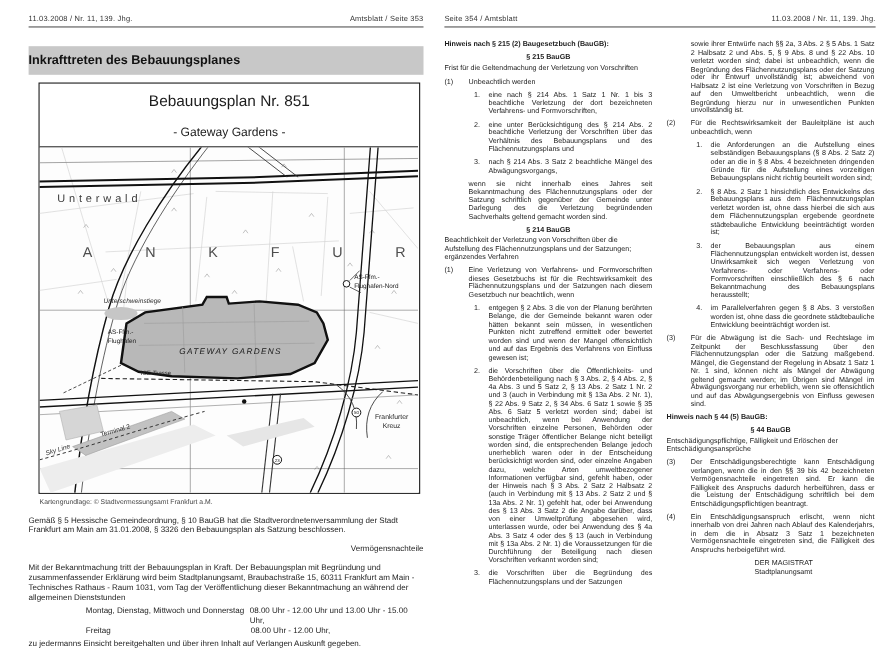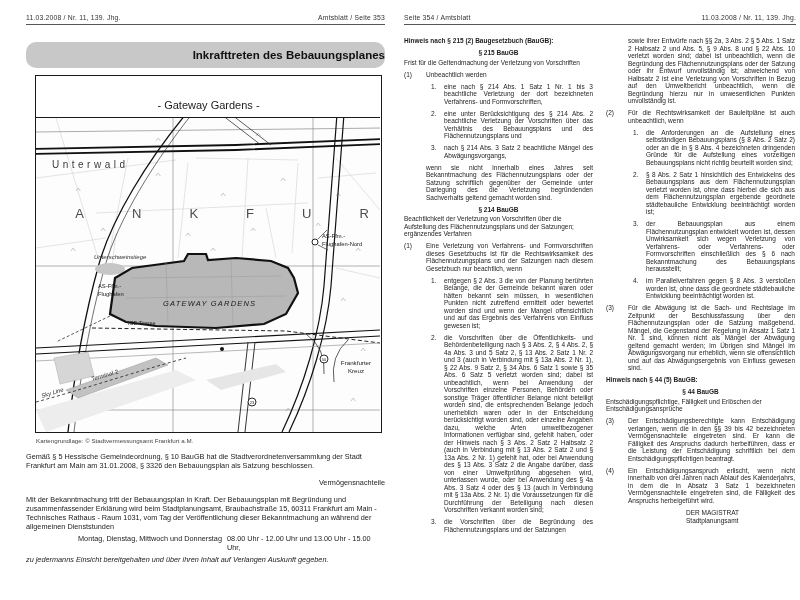--- a/index.html
+++ b/index.html
@@ -4,33 +4,33 @@
 <style>
   html,body{margin:0;padding:0;background:#ffffff;}
   .sheet{position:relative;width:800px;height:600px;background:#ffffff;overflow:hidden;
          font-family:"Liberation Sans",sans-serif;color:#1c1c1c;}
   .page{position:absolute;top:0;}
   .page-left{left:26px;width:359px;}
   .page-right{left:404px;width:392px;}
   .hdr{display:flex;justify-content:space-between;padding:14px 0 3px;border-bottom:1px solid #555;
        font-size:6.8px;color:#333;letter-spacing:.2px;}
   .title-bar{margin-top:17px;height:26px;background:#c8c8c8;font-weight:bold;font-size:11.5px;
-             text-align:right;line-height:26px;color:#111;border-radius:10px;}
+             text-align:left;line-height:26px;color:#111;}
   .map-box{margin:7px 0 0 9px;width:345px;border:1.3px solid #1a1a1a;background:#fff;}
   .map-head{text-align:center;padding:7px 0 6px;}
   .map-title{font-size:14px;}
   .map-sub{font-size:11px;margin-top:16px;}
   svg.map{display:block;border-top:1.1px solid #1a1a1a;width:344px;height:314px;}
   .map-caption{font-size:6.2px;color:#444;margin:4px 0 0 10px;}
   .para{font-size:7.3px;line-height:9px;margin-top:8px;}
   .sig{font-size:7.3px;line-height:9px;margin-top:8px;text-align:right;}
   .hours{margin:3px 0 0 38px;font-size:7.3px;line-height:9px;}
   .hrow{display:flex;}
   .hdays{width:150px;padding-left:14px;}
-  .tight{margin-top:3px;font-style:italic;}
+  .tight{margin-top:3px;}
   .cols{display:flex;gap:13px;margin-top:12px;}
   .col{width:189px;font-size:6.5px;line-height:7.5px;text-align:justify;}
   .blk{margin-bottom:4.5px;}
   .blk.heading{font-weight:bold;text-align:left;}
   .blk.center{font-weight:bold;text-align:center;margin-bottom:2px;}
   .blk.plain{text-align:left;}
   .blk.num{position:relative;padding-left:22px;}
   .blk.num .mk{position:absolute;left:0;}
   .blk.item{position:relative;padding-left:40px;}
   .blk.item .mk{position:absolute;left:27px;}
@@ -46,20 +46,21 @@
   <section class="page page-left">
     <div class="hdr">
       <span>11.03.2008 / Nr. 11, 139. Jhg.</span>
       <span>Amtsblatt / Seite 353</span>
     </div>
 
     <div class="title-bar">Inkrafttreten des Bebauungsplanes</div>
 
     <div class="map-box">
       <div class="map-head">
+        <div class="map-title">Bebauungsplan Nr. 851</div>
         <div class="map-sub">- Gateway Gardens -</div>
       </div>
       <svg class="map" viewBox="0 0 344 314">
         <defs>
           <path id="tree" d="M0 3 L2.2 0 L4.4 3" fill="none" stroke="#b0b0b0" stroke-width="0.7"></path>
         </defs>
         <rect x="0" y="0" width="344" height="314" fill="#fdfdfd"></rect>
 
         <g stroke="#d2d2d2" stroke-width="0.6">
           <line x1="0" y1="60" x2="140" y2="42"></line>
@@ -192,20 +193,24 @@
     <div class="sig">
       <div>Vermögensnachteile</div>
     </div>
 
     <div class="para">Mit der Bekanntmachung tritt der Bebauungsplan in Kraft. Der Bebauungsplan mit Begründung und zusammenfassender Erklärung wird beim Stadtplanungsamt, Braubachstraße 15, 60311 Frankfurt am Main - Technisches Rathaus - Raum 1031, vom Tag der Veröffentlichung dieser Bekanntmachung an während der allgemeinen Dienststunden</div>
 
     <div class="hours">
       <div class="hrow">
         <span class="hdays">Montag, Dienstag, Mittwoch und Donnerstag</span>
         <span>08.00 Uhr - 12.00 Uhr und 13.00 Uhr - 15.00 Uhr,</span>
+      </div>
+      <div class="hrow">
+        <span class="hdays">Freitag</span>
+        <span>08.00 Uhr - 12.00 Uhr,</span>
       </div>
     </div>
 
     <div class="para tight">zu jedermanns Einsicht bereitgehalten und über ihren Inhalt auf Verlangen Auskunft gegeben.</div>
   </section>
 
   <section class="page page-right">
     <div class="hdr">
       <span>Seite 354 / Amtsblatt</span>
       <span>11.03.2008 / Nr. 11, 139. Jhg.</span>

